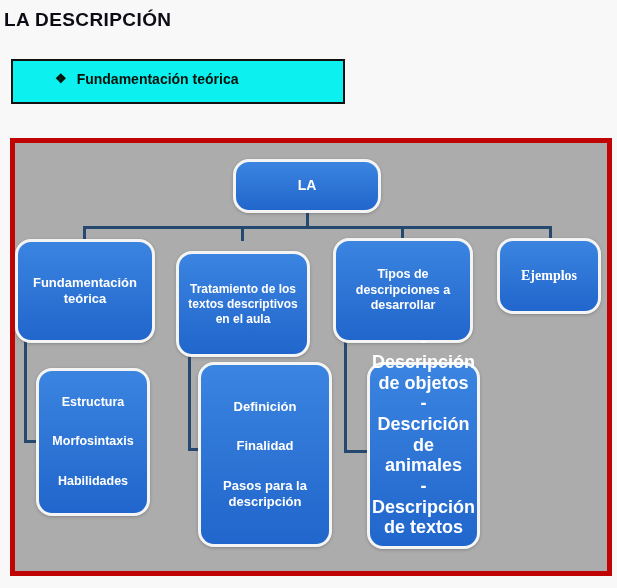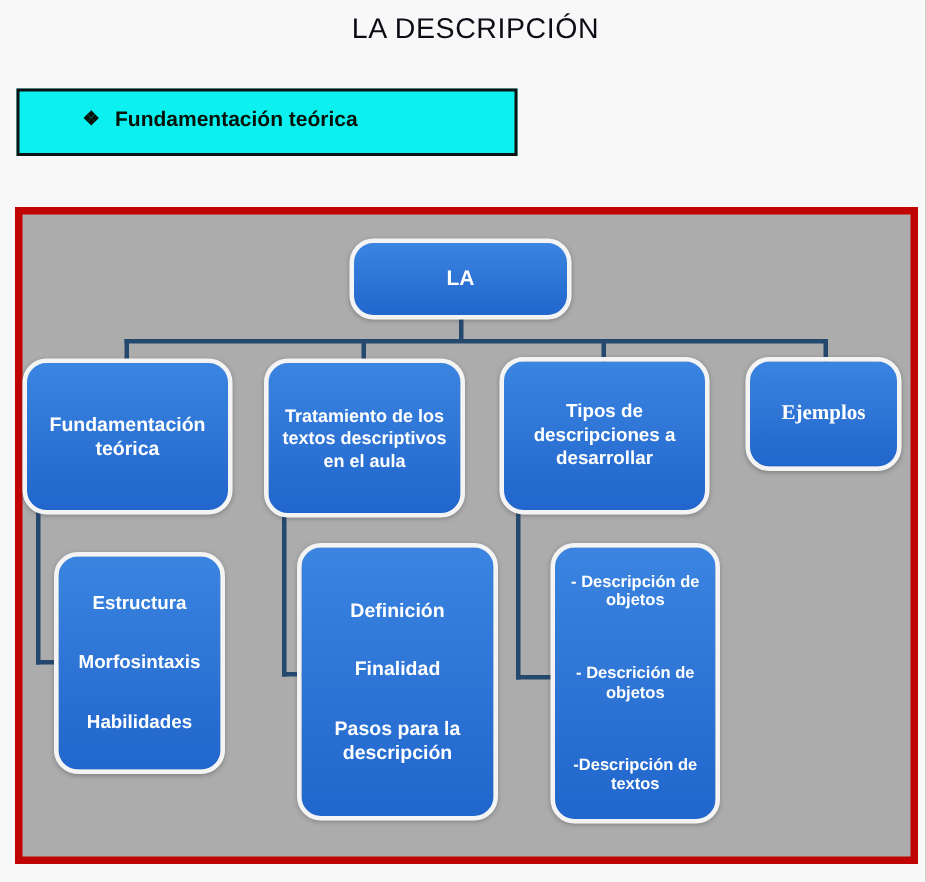--- a/index.html
+++ b/index.html
@@ -17,24 +17,24 @@
   *{margin:0;padding:0;box-sizing:border-box;}
   html,body{width:617px;height:588px;}
   body{
     position:relative;
     background:var(--page-bg);
     font-family:"Liberation Sans", sans-serif;
     overflow:hidden;
   }
   .page-title{
     position:absolute;
-    left:17px; top:9px; width:600px;
-    text-align:center;
+    left:4px; top:9px; width:600px;
+    text-align:left;
     font-size:19px;
-    font-weight:400;
+    font-weight:700;
     letter-spacing:.4px;
     color:var(--title-color);
   }
   .banner{
     position:absolute;
     left:11px; top:59px; width:334px; height:45px;
     background:var(--banner-cyan);
     border:2px solid var(--banner-border);
     display:flex; align-items:center;
     padding-left:42px; padding-bottom:6px;
@@ -58,27 +58,27 @@
     display:flex; flex-direction:column;
     align-items:center; justify-content:center;
     box-shadow:0 1px 3px rgba(60,60,60,.35);
     line-height:1.25;
   }
   .conn{position:absolute; background:var(--connector);}
   
   .n-root{left:218px; top:16px; width:148px; height:54px; font-size:14px;gap:41px;}
   
   .n-b0{left:0px;   top:96px; width:140px; height:104px; font-size:13px;   padding:0 6px;}
-  .n-b1{left:161px; top:96px; width:134px; height:106px; font-size:12px;   padding:0 8px;justify-content:center;}
+  .n-b1{left:161px; top:108px; width:134px; height:106px; font-size:12px;   padding:0 8px;justify-content:center;}
   .n-b2{left:318px; top:95px; width:140px; height:105px; font-size:12.5px; padding:0 14px;text-align:center;}
   .n-b3{left:482px; top:95px; width:104px; height:76px; font-size:14px;font-family:Liberation Serif, serif;}
   
   .n-s0{left:21px;  top:225px; width:114px; height:148px; font-size:12.5px; justify-content:space-evenly;}
   .n-s1{left:183px; top:219px; width:134px; height:185px; font-size:13px;   justify-content:space-evenly; padding:10px 6px;}
-  .n-s2{left:352px; top:219px; width:113px; height:187px; font-size:11px;   justify-content:center; padding:8px 6px; line-height:1.15;gap:36px;}
+  .n-s2{left:352px; top:219px; width:113px; height:187px; font-size:18px;   justify-content:flex-end; padding:8px 6px; line-height:1.15;}
   
   .c-stub {left:291px; top:66px; width:3px;   height:18px;}
   .c-rail {left:68px;  top:83px; width:469px; height:3px;}
   .c-drop0{left:68px;  top:83px; width:3px;   height:15px;}
   .c-drop1{left:226px; top:83px; width:3px;   height:15px;}
   .c-drop2{left:386px; top:83px; width:3px;   height:15px;}
   .c-drop3{left:534px; top:83px; width:3px;   height:15px;}
   
   .c-e0v{left:9px;   top:197px; width:3px;  height:103px;}
   .c-e0h{left:9px;   top:297px; width:15px; height:3px;}
@@ -134,17 +134,17 @@
     <span>Morfosintaxis</span>
     <span>Habilidades</span>
   </div>
   <div class="node n-s1">
     <span>Definición</span>
     <span>Finalidad</span>
     <span>Pasos para la descripción</span>
   </div>
   <div class="node n-s2">
     <span>- Descripción de objetos</span>
-    <span>- Descrición de objetos</span>
+    <span>- Descrición de animales</span>
     <span>-Descripción de textos</span>
   </div>
 
 </div>
 
 </body></html>

